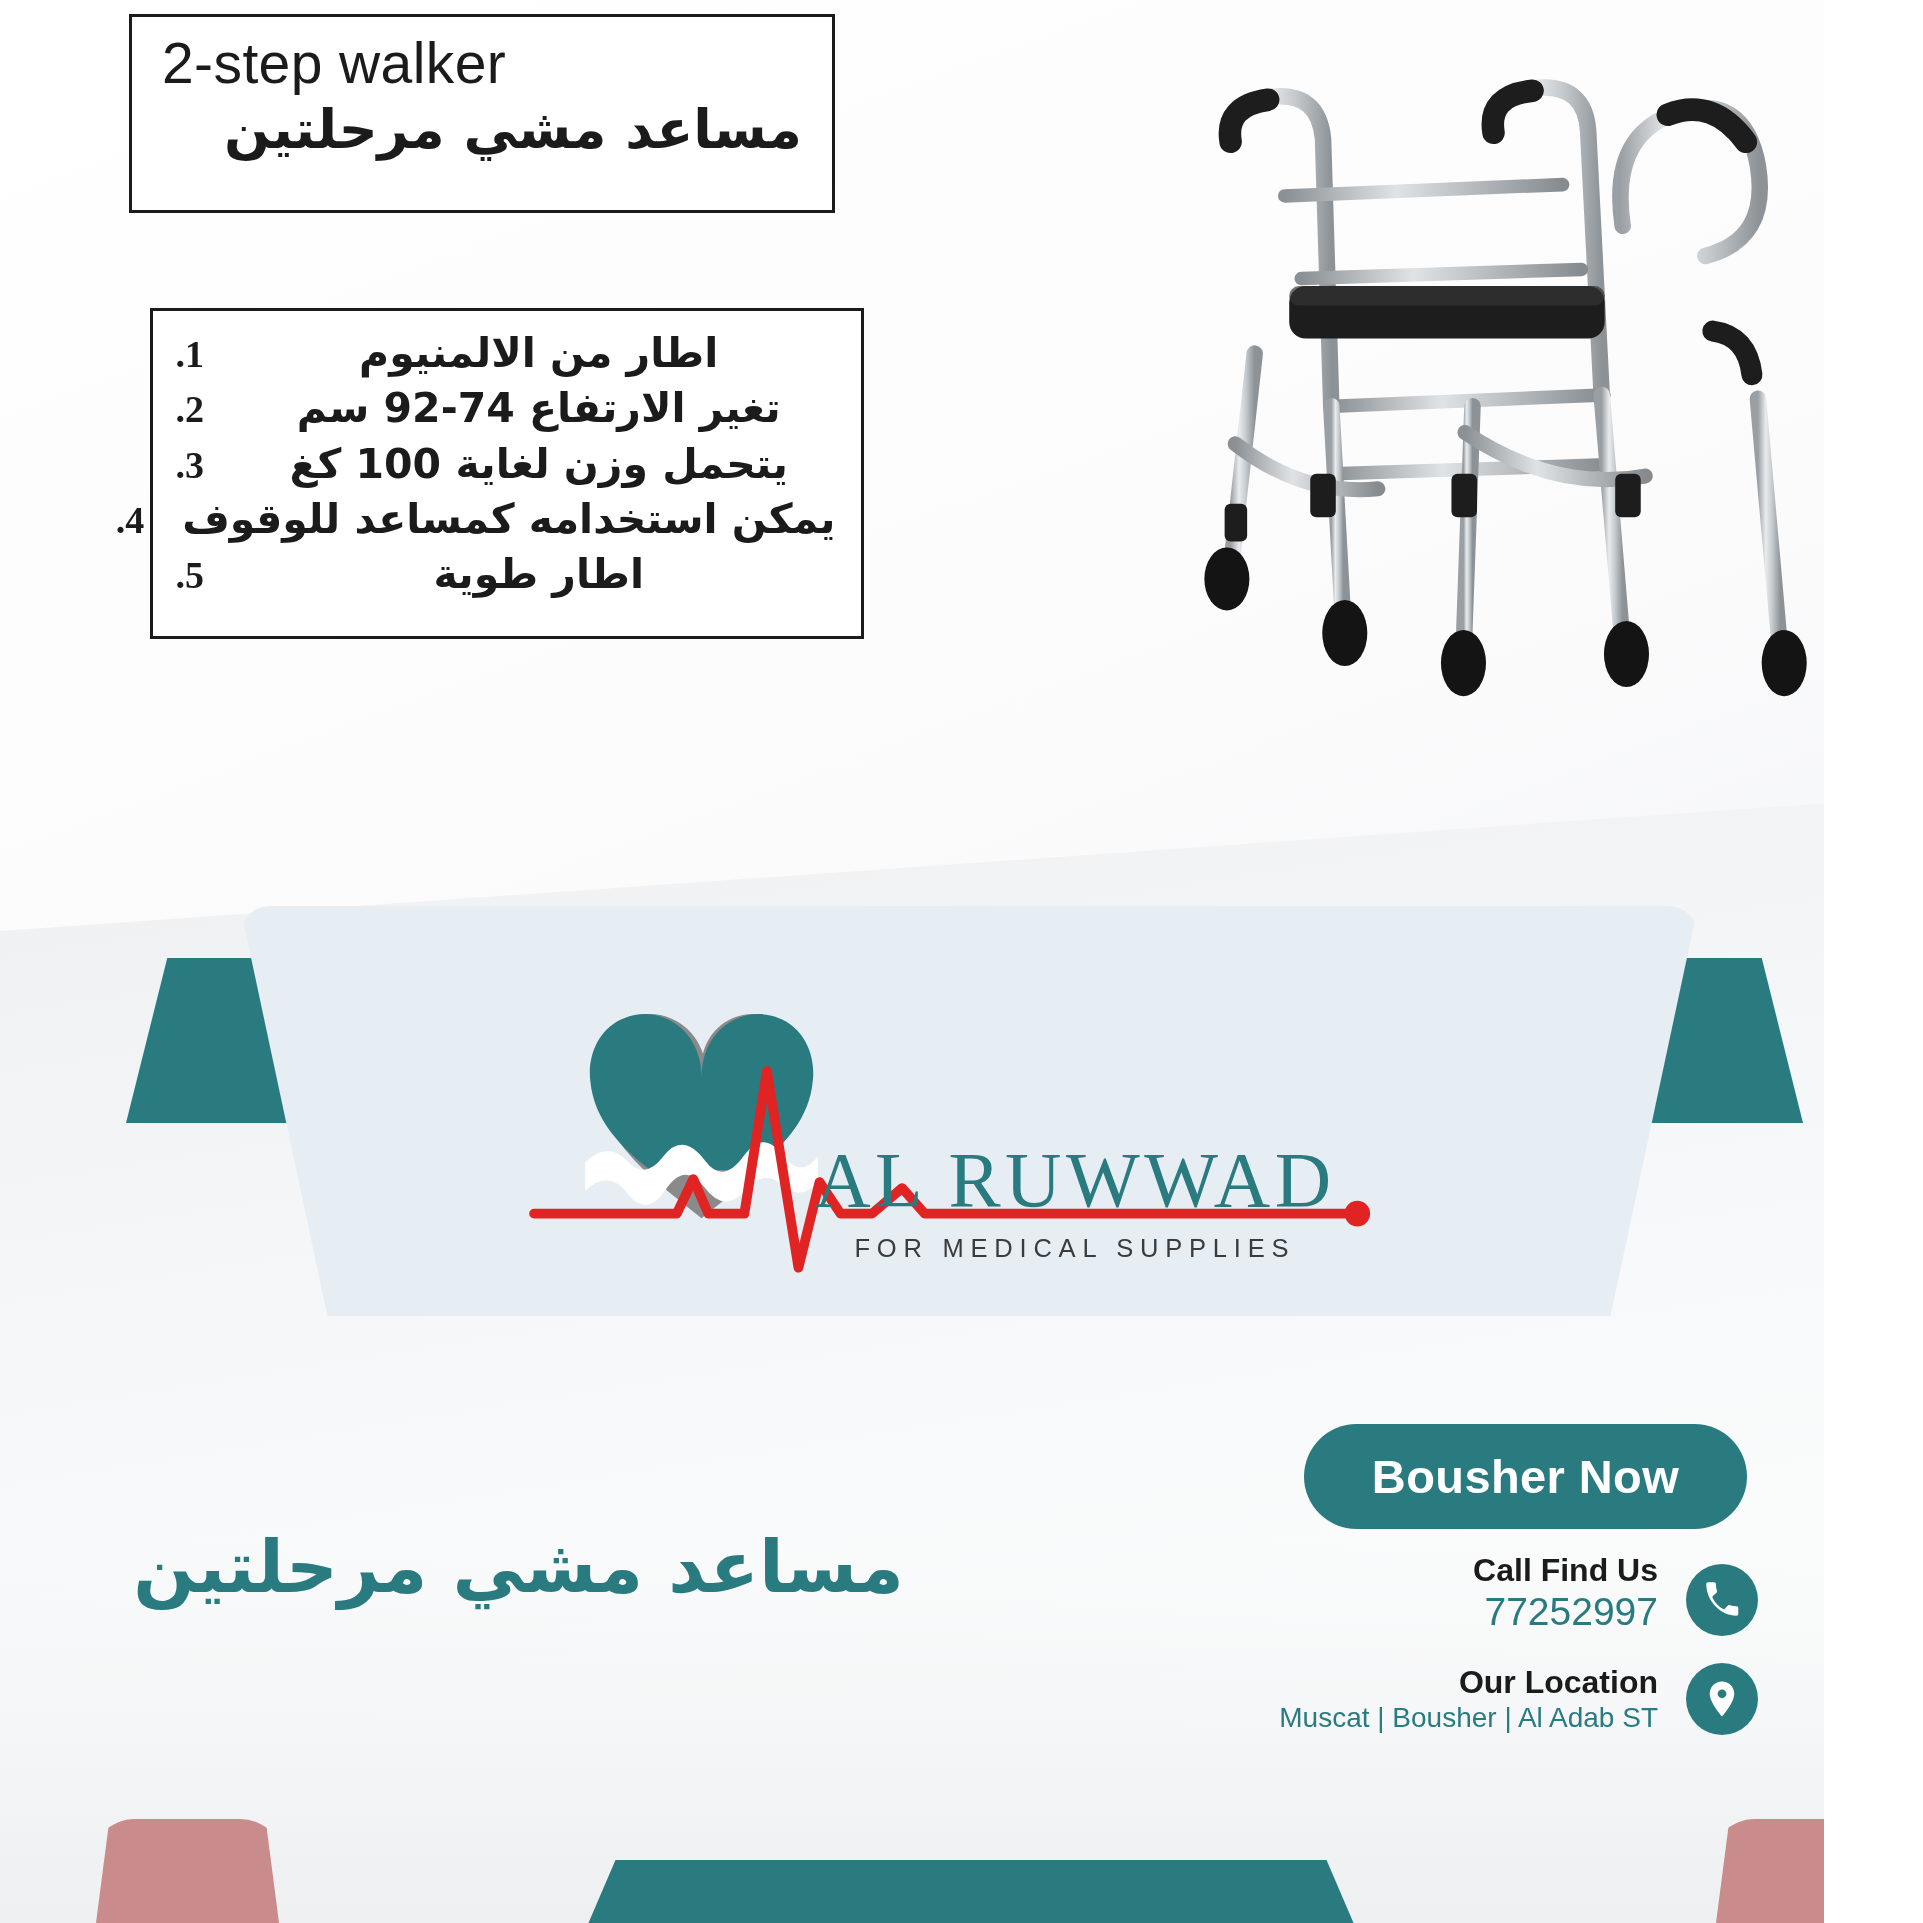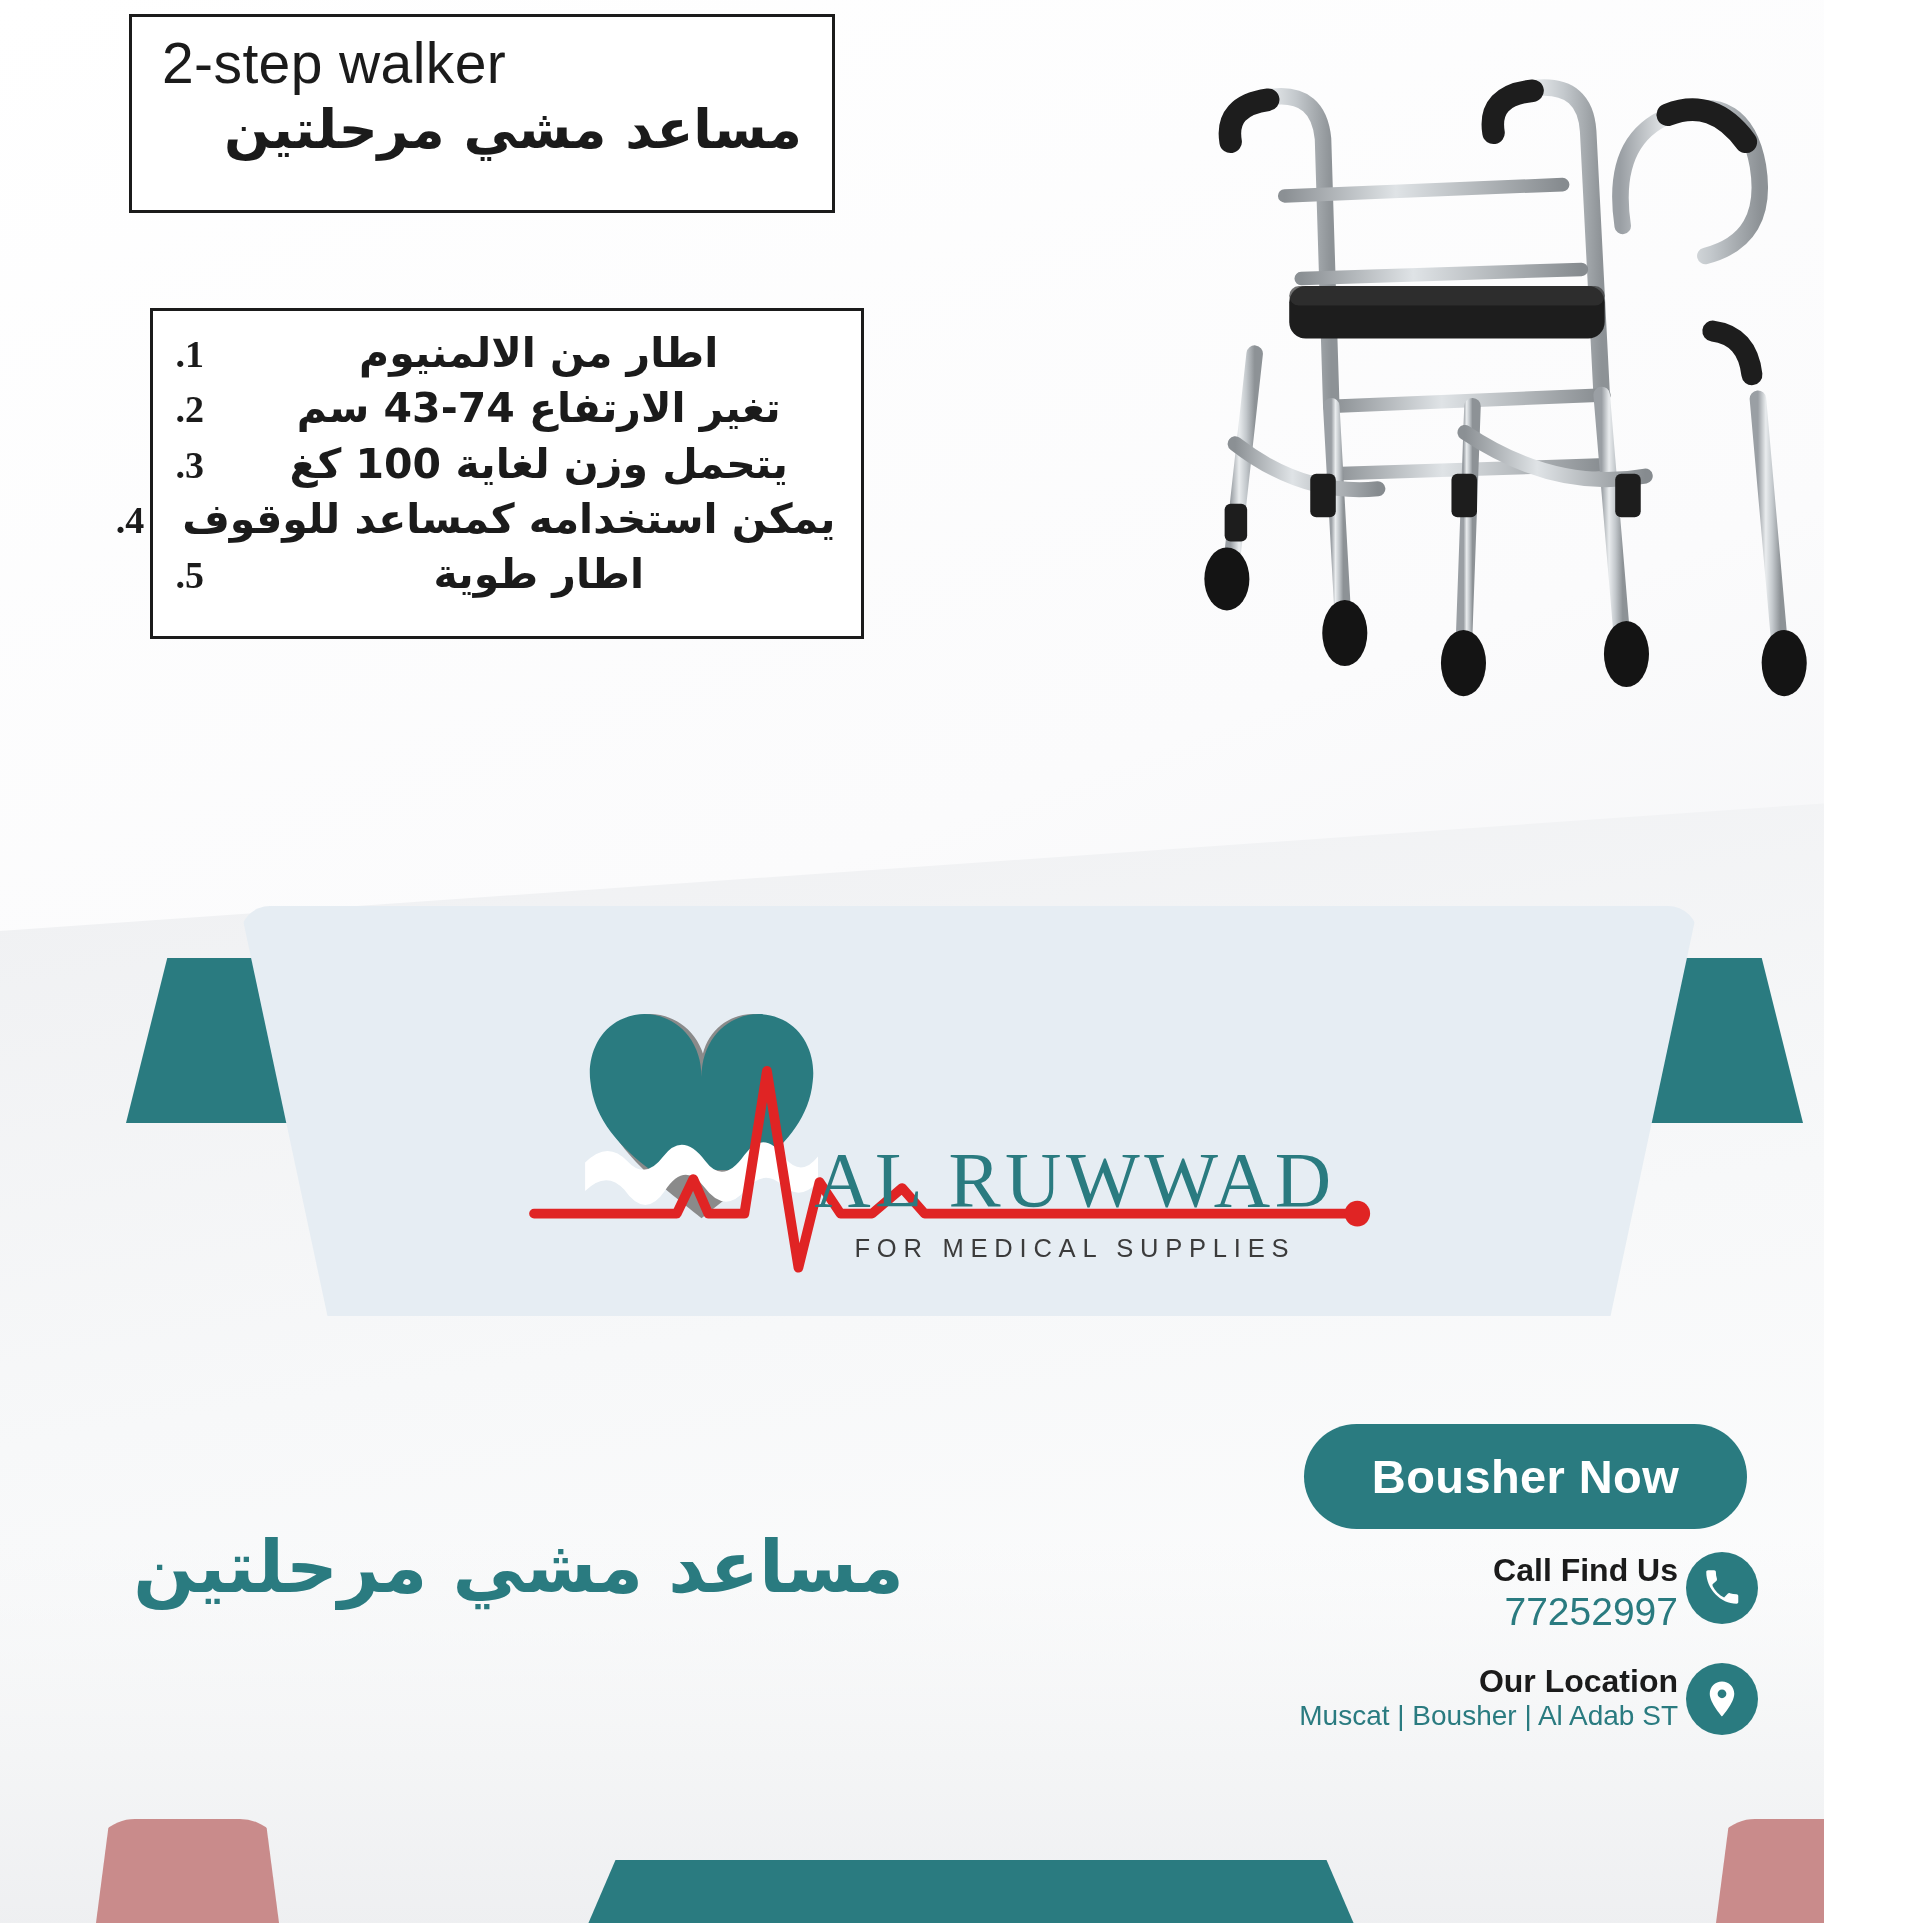--- a/index.html
+++ b/index.html
@@ -179,23 +179,23 @@
   
   .contact-block {
     position: absolute;
     left: 1037px;
     top: 1552px;
     width: 721px;
     text-align: right;
   }
   .contact-row {
     display: flex;
-    align-items: flex-start;
+    align-items: flex-end;
     justify-content: flex-end;
-    gap: 8px;
+    gap: 28px;
     margin-bottom: 27px;
   }
   .contact-text { text-align: right; }
   .contact-label {
     font-size: 32px;
     font-weight: 700;
     color: #1b1b1b;
     line-height: 1.15;
   }
   .contact-value {
@@ -277,21 +277,21 @@
     <div class="title-ar">مساعد مشي مرحلتين</div>
   </div>
 
   <div class="features-box">
     <ul class="features-list">
       <li>
         <span class="li-text">اطار من الالمنيوم</span>
         <span class="li-num">.1</span>
       </li>
       <li>
-        <span class="li-text">تغير الارتفاع 74-43 سم</span>
+        <span class="li-text">تغير الارتفاع 74-92 سم</span>
         <span class="li-num">.2</span>
       </li>
       <li>
         <span class="li-text">يتحمل وزن لغاية 100 كغ</span>
         <span class="li-num">.3</span>
       </li>
       <li>
         <span class="li-text">يمكن استخدامه كمساعد للوقوف</span>
         <span class="li-num">.4</span>
       </li>

